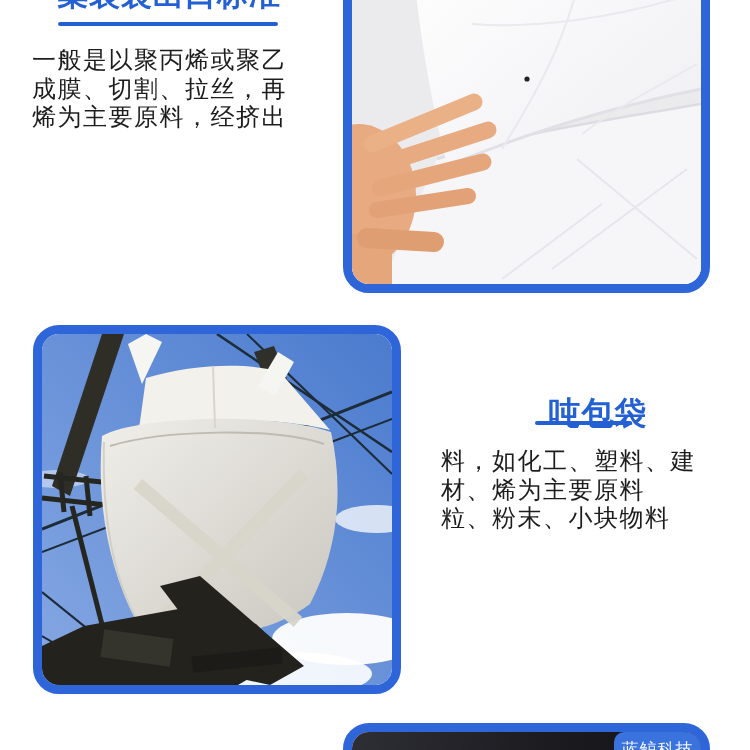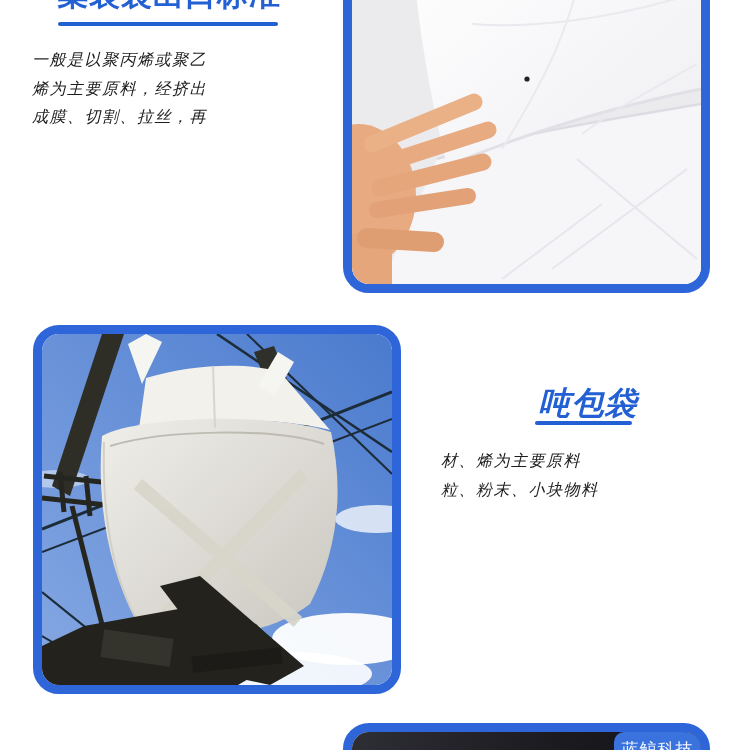--- a/index.html
+++ b/index.html
@@ -15,21 +15,21 @@
     width:750px;height:750px;overflow:hidden;position:relative;
     background:var(--page-bg);
     font-family:"Liberation Sans","DejaVu Sans",sans-serif;
   }
   .abs{position:absolute;}
   .sec-title{
     color:var(--accent-blue);font-weight:bold;font-size:31px;line-height:38px;
     text-align:center;letter-spacing:1px;white-space:nowrap;
   }
   .title-rule{background:var(--accent-blue);height:4px;border-radius:2px;}
-  .para{color:var(--body-text);font-size:16px;line-height:28.7px;letter-spacing:1.5px;font-style:italic;}
+  .para{color:var(--body-text);font-size:24px;line-height:28.7px;letter-spacing:1.5px;}
   .para div{white-space:nowrap;}
   .frame{
     box-sizing:border-box;border:9px solid var(--frame-blue);border-radius:26px;
     overflow:hidden;background:#fff;
   }
   .frame svg{display:block;width:100%;height:100%;}
   .photo-dark{
     position:absolute;left:0;top:0;right:0;bottom:0;
     background:linear-gradient(100deg,#2e2e35 0%,#1a1a1f 55%,#121216 100%);
   }
@@ -41,22 +41,22 @@
   }
 </style>
 </head>
 <body>
 
 <section>
   <h2 class="abs sec-title" style="left:40px;top:-24px;width:258px;margin:0;">集装袋出口标准</h2>
   <div class="abs title-rule" style="left:58px;top:22px;width:220px;"></div>
   <div class="abs para" style="left:32px;top:46px;width:275px;">
     <div>一般是以聚丙烯或聚乙</div>
+    <div>成膜、切割、拉丝，再</div>
     <div>烯为主要原料，经挤出</div>
-    <div>成膜、切割、拉丝，再</div>
   </div>
 </section>
 
 <div class="abs frame" style="left:343px;top:-75px;width:367px;height:368px;">
   <svg viewBox="0 0 349 350" preserveAspectRatio="none">
     <defs>
       <linearGradient id="fabg" x1="0" y1="0" x2="1" y2="1">
         <stop offset="0" stop-color="#ffffff"></stop>
         <stop offset="1" stop-color="#efeff3"></stop>
       </linearGradient>
@@ -156,23 +156,24 @@
     <g fill="#23221d">
       <polygon points="118,252 158,242 262,332 228,351 186,342"></polygon>
       <polygon points="0,312 42,292 142,274 214,290 246,322 196,351 0,351"></polygon>
       <rect x="60" y="300" width="70" height="28" fill="#34332c" transform="rotate(8 95 314)"></rect>
       <rect x="150" y="318" width="90" height="16" fill="#1c1b17" transform="rotate(-6 195 326)"></rect>
     </g>
   </svg>
 </div>
 
 <section>
-  <h2 class="abs sec-title" style="left:440px;top:380px;width:288px;margin:4px;font-size:32px;font-style:italic;">吨包袋</h2>
+  <h2 class="abs sec-title" style="left:440px;top:380px;width:288px;margin:14px;font-size:32px;">吨包袋</h2>
   <div class="abs title-rule" style="left:535px;top:421px;width:97px;"></div>
   <div class="abs para" style="left:441px;top:447px;width:280px;">
+    <div>料，如化工、塑料、建</div>
     <div>材、烯为主要原料</div>
     <div>粒、粉末、小块物料</div>
   </div>
 </section>
 
 <div class="abs frame" style="left:343px;top:723px;width:367px;height:190px;">
   <div class="photo-dark"></div>
   <div class="watermark-badge">
     <span>蓝鲸科技</span>
   </div>

